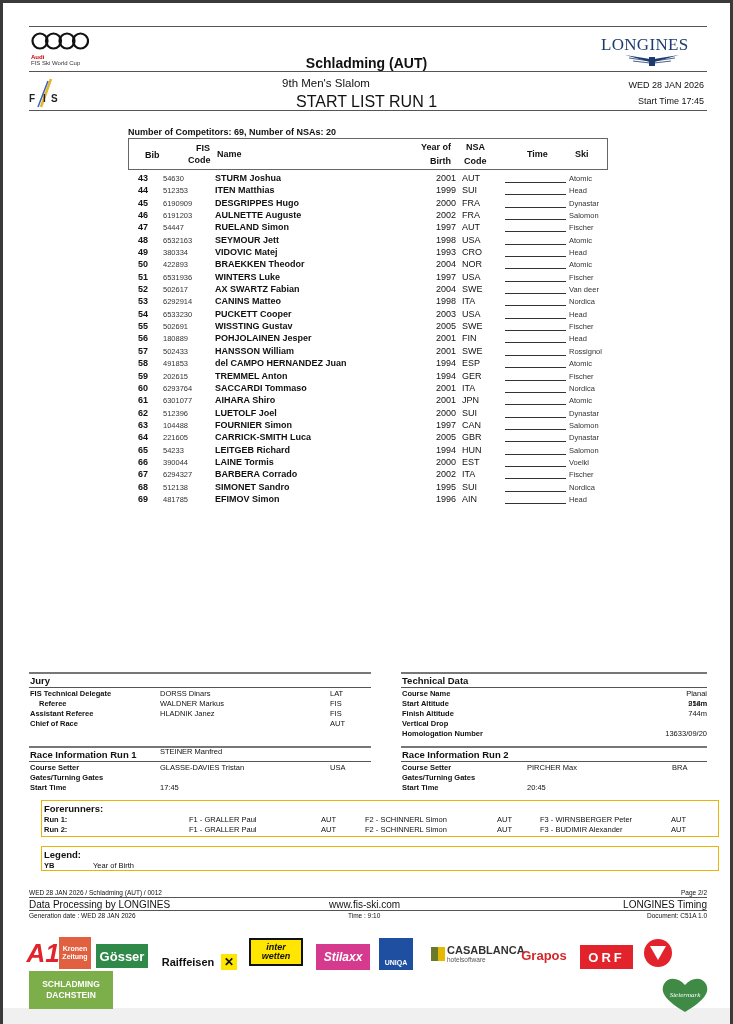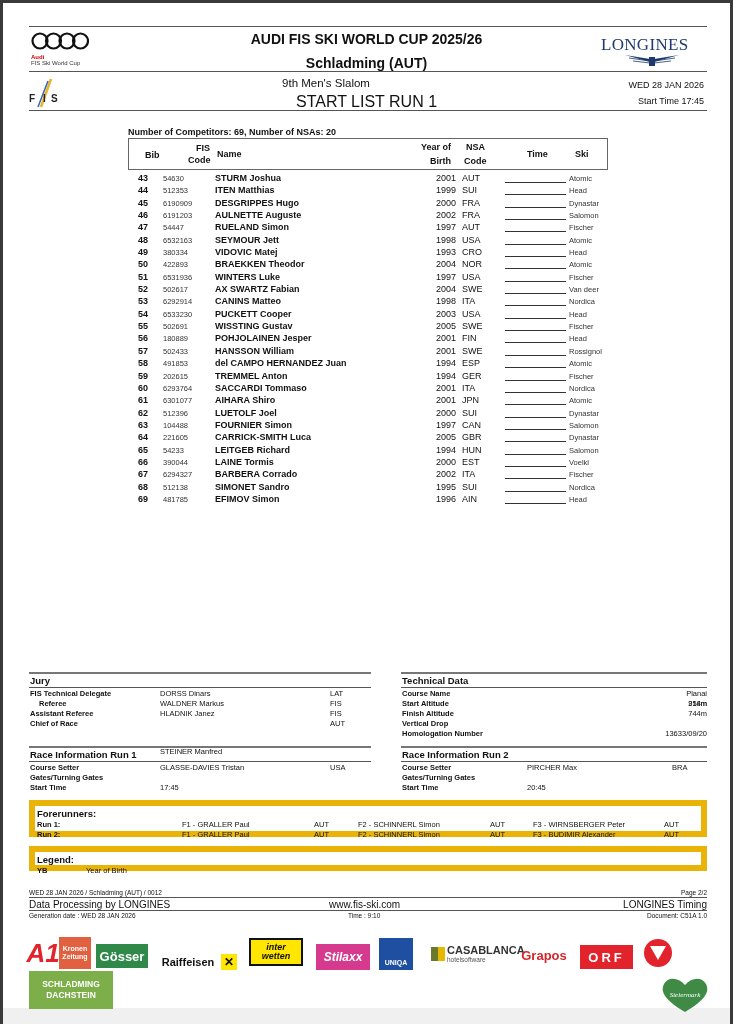--- a/index.html
+++ b/index.html
@@ -35,21 +35,21 @@
   .c-name { left: 87px; font-weight: bold; }
   .c-yb { left: 300px; width: 28px; text-align: right; }
   .c-nsa { left: 334px; }
   .c-time { left: 377px; width: 61px; height: 10px; border-bottom: 1px solid #333; }
   .c-ski { left: 441px; font-size: 7.5px; color: #333; top: 1px !important; }
 
   
   .sec-title { position: absolute; font-size: 9.5px; font-weight: bold; }
   .lbl { position: absolute; font-size: 7.5px; font-weight: bold; }
   .val { position: absolute; font-size: 7.5px; }
-  .box { position: absolute; border: 6px solid #eab308; }
+  .box { position: absolute; border: 1px solid #eab308; margin-left: 12px; }
 
   .footer-s { position: absolute; font-size: 6.5px; }
   .footer-m { position: absolute; font-size: 10px; }
 
   .sponsor { position: absolute; display: flex; align-items: center; justify-content: center; font-weight: bold; }
   .sponsors-bg { position: absolute; left: 0; top: 1005px; width: 727px; height: 16px; background: #f0f0f0; }
 </style>
 </head>
 <body>
 
@@ -58,21 +58,20 @@
   <div class="hr" style="left:26px;top:23px;width:678px;"></div>
   <svg class="audi-rings" viewBox="0 0 58 20">
     <circle cx="9" cy="10" r="7.5" fill="none" stroke="#111" stroke-width="2.2"></circle>
     <circle cx="22.5" cy="10" r="7.5" fill="none" stroke="#111" stroke-width="2.2"></circle>
     <circle cx="36" cy="10" r="7.5" fill="none" stroke="#111" stroke-width="2.2"></circle>
     <circle cx="49.5" cy="10" r="7.5" fill="none" stroke="#111" stroke-width="2.2"></circle>
   </svg>
   <div class="audi-txt1">Audi</div>
   <div class="audi-txt2">FIS Ski World Cup</div>
 
-  <div class="title1">AUDI FIS SKI WORLD CUP 2025/26</div>
   <div class="title2">Schladming (AUT)</div>
 
   <div class="longines">LONGINES</div>
   <svg class="longines-wings" viewBox="0 0 58 14">
     <path d="M2 2 L27 6 L27 9 Z M56 2 L31 6 L31 9 Z" fill="#1e3a6e"></path>
     <path d="M6 5 L27 8 M52 5 L31 8 M10 8 L27 10 M48 8 L31 10" stroke="#1e3a6e" stroke-width="0.8"></path>
     <rect x="26" y="4" width="6" height="9" fill="#1e3a6e"></rect>
   </svg>
 
   <div class="hr" style="left:26px;top:68px;width:678px;"></div>

